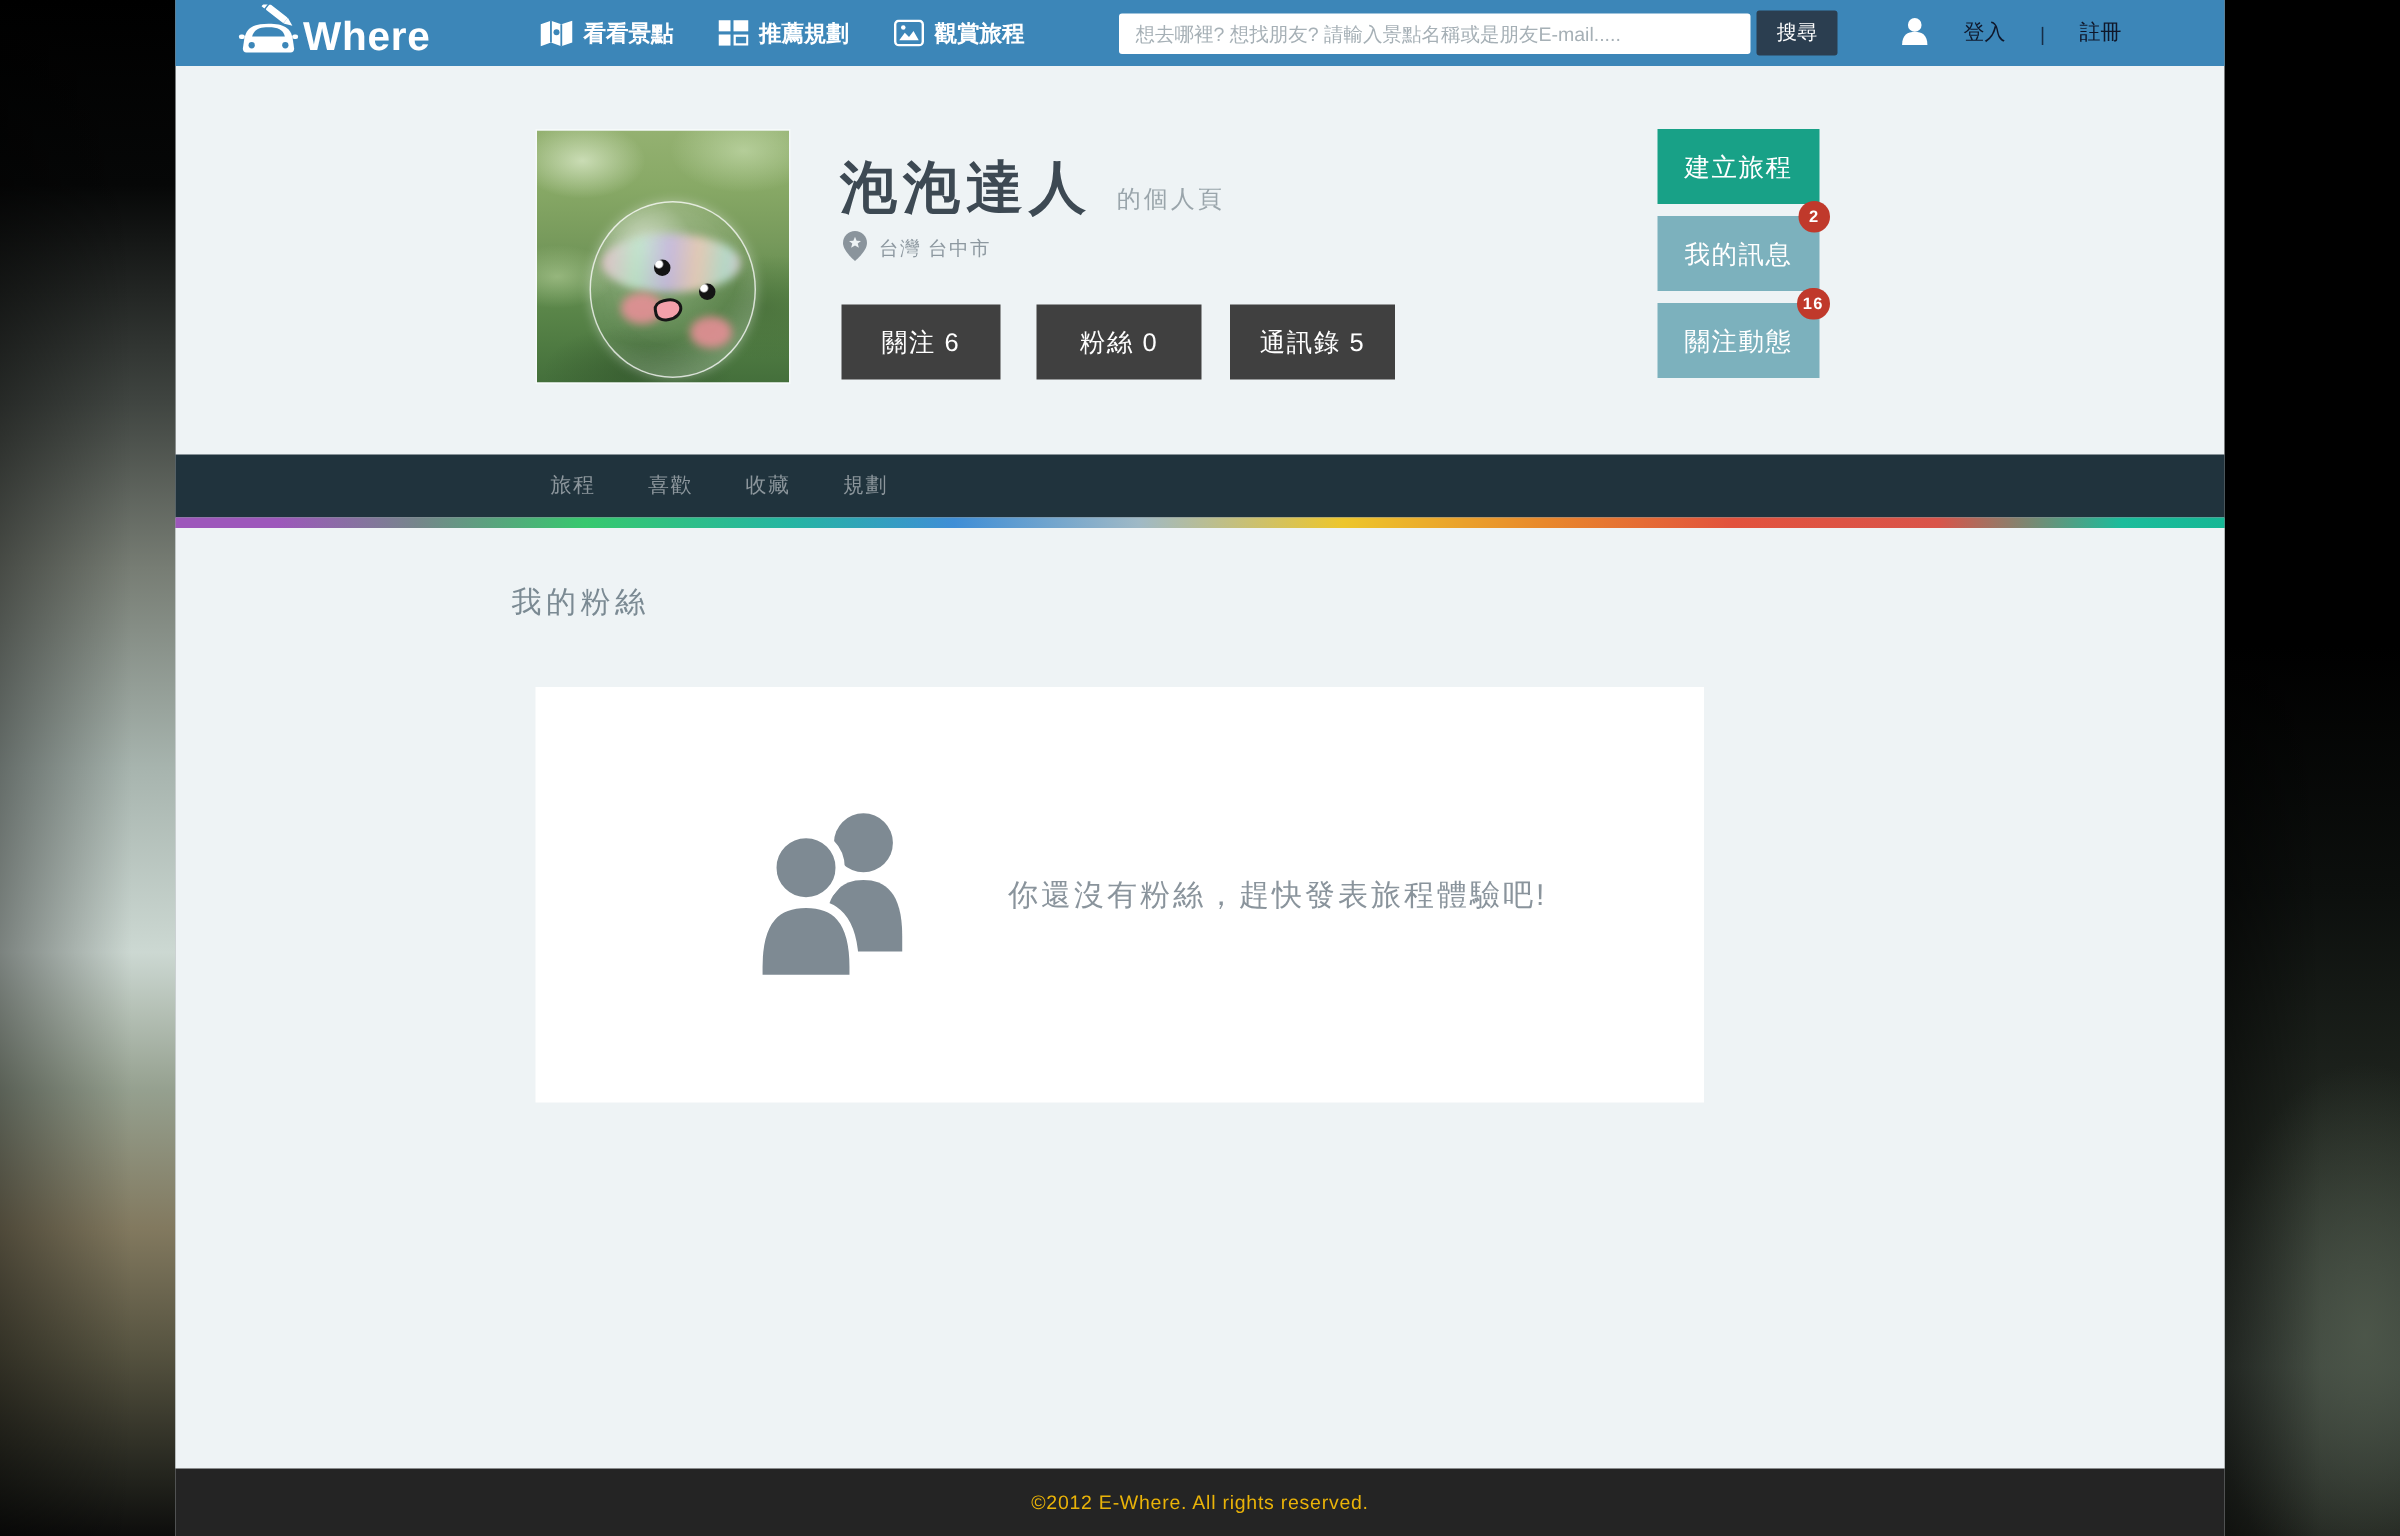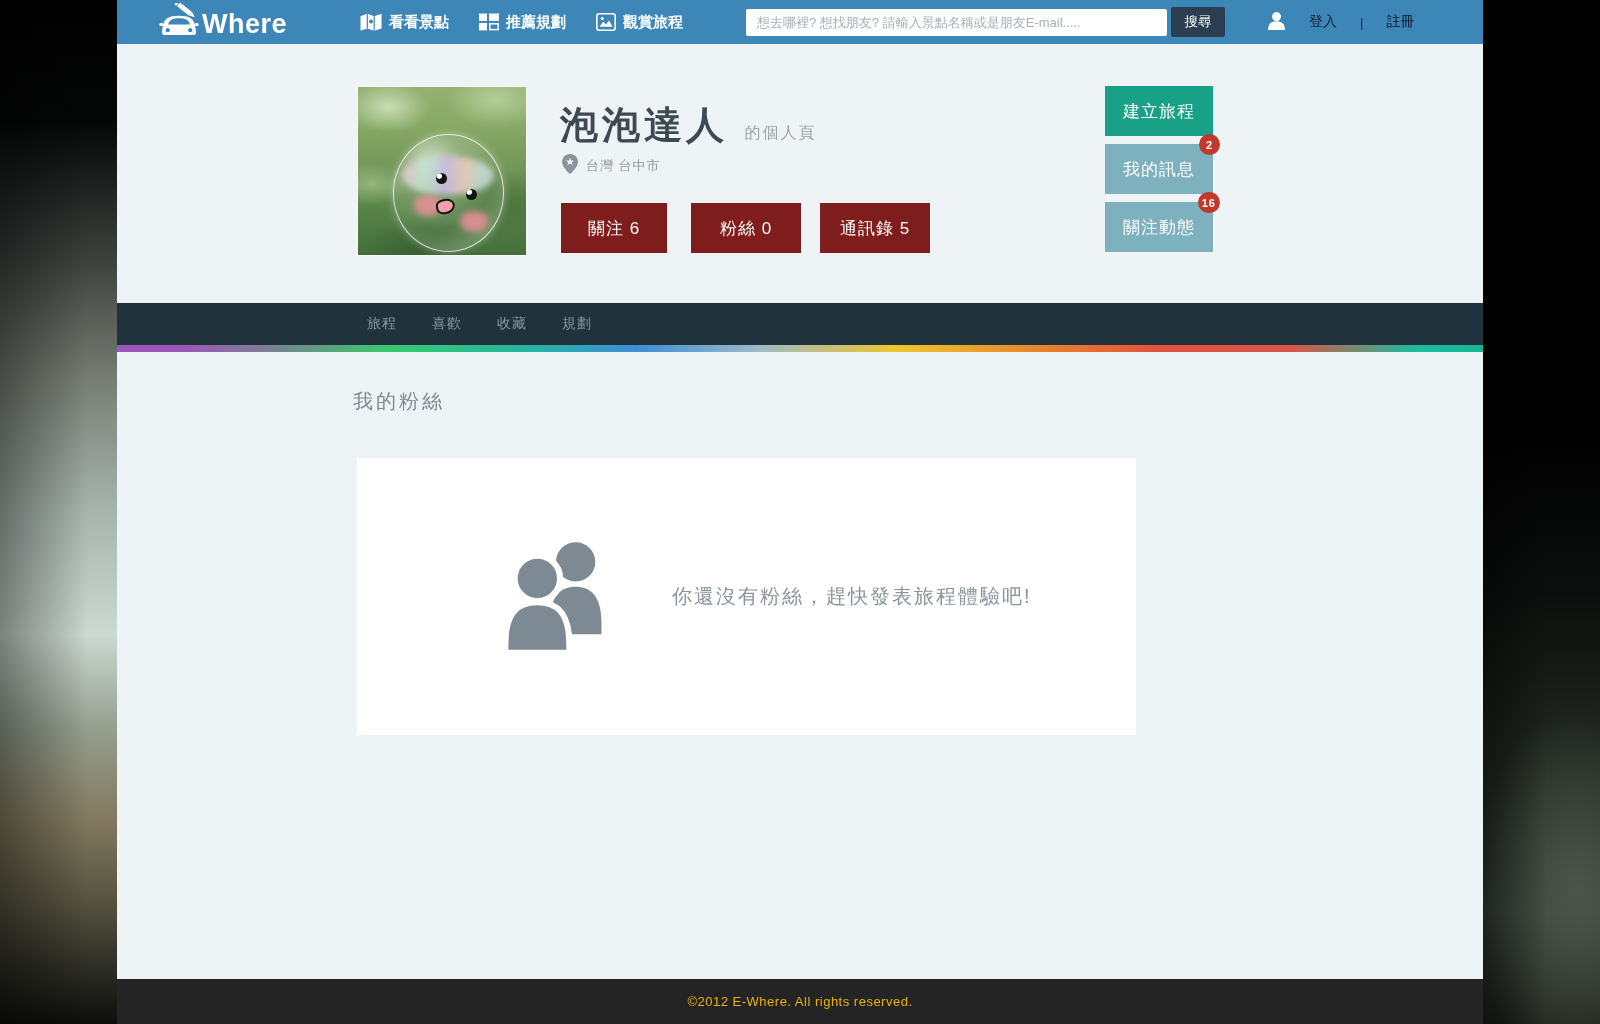--- a/index.html
+++ b/index.html
@@ -88,21 +88,21 @@
     position:absolute;left:38%;top:55%;width:19px;height:15px;background:#f3a0aa;
     border:2.5px solid #161616;border-radius:46% 54% 62% 48%;transform:rotate(-10deg);
     box-sizing:border-box;
   }
   .profile-name{position:absolute;left:443px;top:56px;white-space:nowrap;}
   .profile-name .big{font-size:38px;font-weight:bold;color:#3d4953;letter-spacing:4px;}
   .profile-name .suffix{font-size:16px;color:#9aa5ab;margin-left:12px;letter-spacing:2px;}
   .location{position:absolute;left:445px;top:110px;display:flex;align-items:center;gap:8px;font-size:13px;color:#8d98a0;letter-spacing:1px;}
   .stats{position:absolute;left:444px;top:159px;display:flex;}
   .stat-btn{
-    height:50px;background:#7f1d1d;color:#fff;border:none;font-size:17px;cursor:pointer;
+    height:50px;background:#404040;color:#fff;border:none;font-size:17px;cursor:pointer;
     letter-spacing:1px;font-family:"Liberation Sans","DejaVu Sans",sans-serif;
   }
   .stat-btn.s0{width:106px;margin-right:24px;}
   .stat-btn.s1{width:110px;margin-right:19px;}
   .stat-btn.s2{width:110px;}
   .actions{position:absolute;left:988px;top:42px;width:108px;}
   .action-btn{
     position:relative;width:108px;height:50px;margin-bottom:8px;color:#fff;font-size:17px;
     display:flex;align-items:center;justify-content:center;cursor:pointer;letter-spacing:1px;
   }
@@ -120,21 +120,21 @@
   }
   .tab{color:#8c969c;font-size:14px;cursor:pointer;letter-spacing:1px;}
   .rainbow{
     position:absolute;left:0;top:345px;width:1366px;height:7px;
     background:linear-gradient(90deg,
       #9d57bb 0%,#9d57bb 5%,#74878a 12%,#37c86e 20%,#25b5a2 30%,#3f8ed6 38%,
       #9fb9c6 47%,#edc62c 57%,#e8872c 67%,#e2523d 76%,#d9544a 86%,#1bbc9b 95%,#16b795 100%);
   }
   
   .main{position:absolute;left:0;top:352px;width:1366px;height:627px;background:#eef3f5;}
-  .main-heading{position:absolute;left:236px;top:36px;font-size:20px;color:#7b8a93;letter-spacing:3px;}
+  .main-heading{position:absolute;left:224px;top:36px;font-size:20px;color:#7b8a93;letter-spacing:3px;}
   .fans-card{position:absolute;left:240px;top:106px;width:779px;height:277px;background:#fff;}
   .fans-icon{position:absolute;left:140px;top:76px;width:120px;height:122px;}
   .empty-message{
     position:absolute;left:315px;top:0;height:277px;display:flex;align-items:center;
     font-size:20px;color:#8a949c;letter-spacing:2px;
   }
   
   .footer{
     position:absolute;left:0;top:979px;width:1366px;height:45px;background:#242424;
     display:flex;align-items:center;justify-content:center;font-size:13px;color:#eab308;

